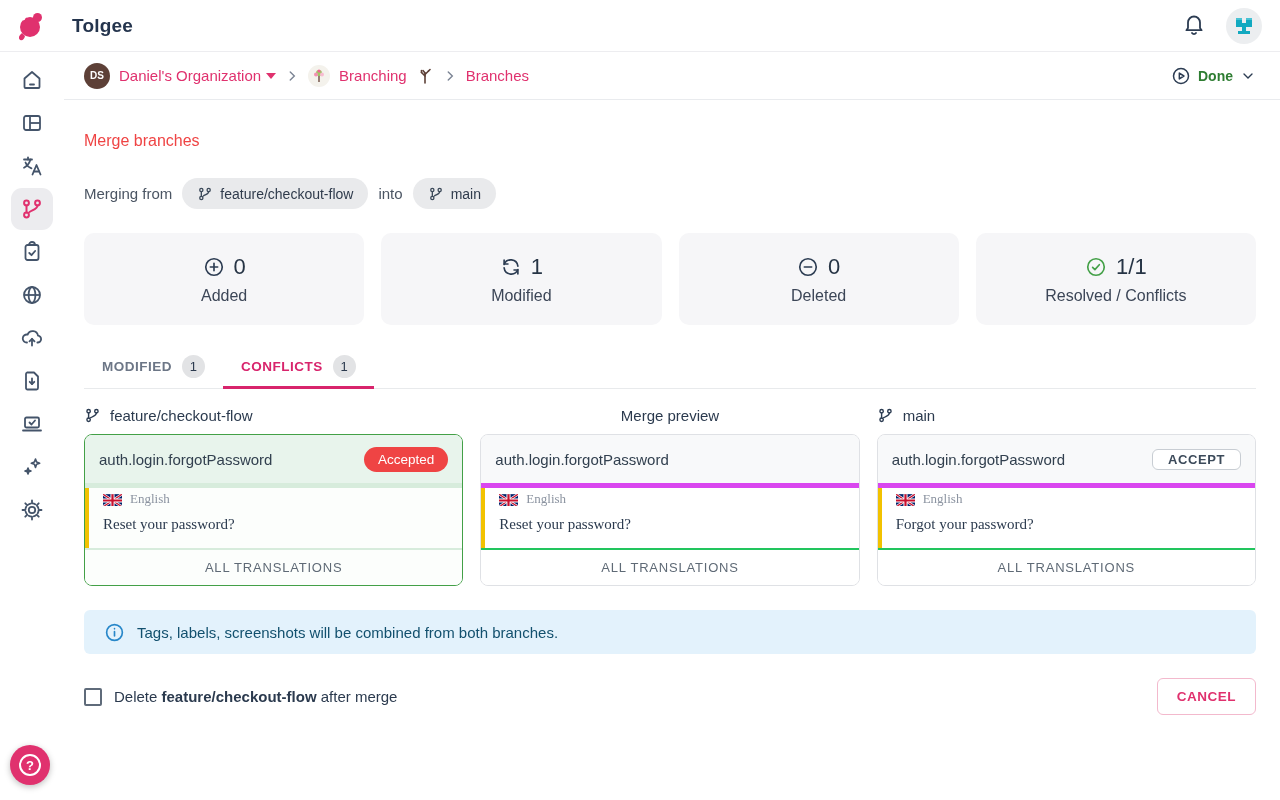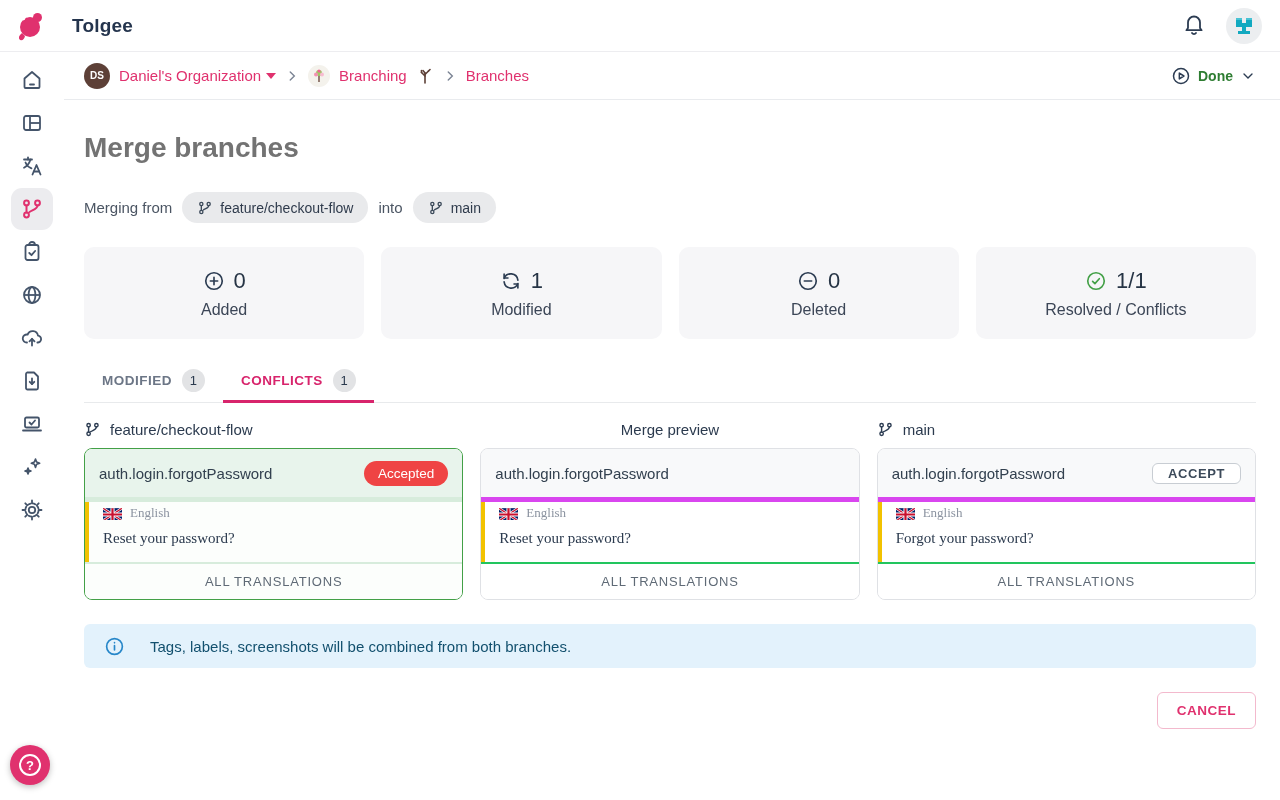--- a/index.html
+++ b/index.html
@@ -39,21 +39,21 @@
   }
   .crumb-link { color:#e0316e; font-size:15px; cursor:pointer; display:flex; align-items:center; gap:5px; }
   .crumb-sep { color:#7b8494; display:flex; }
   .proj-avatar {
     width:22px; height:22px; border-radius:50%; background:#f4f2ec;
     display:flex; align-items:center; justify-content:center;
   }
   .bc-right { margin-left:auto; display:flex; align-items:center; gap:7px; cursor:pointer; }
   .done-label { color:#2e7d32; font-size:14px; font-weight:700; }
   .page-body { padding:20px 24px 0 20px; }
-  .page-title { font-size:28px; font-weight:700; color:#737373; margin-top:12px; }
+  .page-title { font-size:16px; font-weight:400; color:#ef4444; margin-top:12px; }
   .merge-row { margin-top:28px; display:flex; align-items:center; gap:10px; font-size:15px; color:#4b5563; }
   .chip {
     display:flex; align-items:center; gap:7px; background:#e9eaec; border-radius:16px;
     height:31px; padding:0 15px; color:#2f3b4c; font-size:14px; cursor:default;
   }
   .stats { margin-top:24px; display:grid; grid-template-columns:repeat(4,1fr); gap:17px; }
   .stat-card {
     background:#f6f6f8; border-radius:10px; height:92px;
     display:flex; flex-direction:column; align-items:center; justify-content:center; gap:7px;
   }
@@ -100,21 +100,21 @@
   .flag { width:19px; height:13px; border-radius:2px; overflow:hidden; flex:none; }
   .lang-name { font-size:13px; color:#8b93a0; }
   .translation { margin-top:9px; font-size:15px; color:#2b3a4e; }
   .kcard-foot {
     border-top:2px solid #22c55e; height:37px; display:flex; align-items:center; justify-content:center;
     font-size:13px; font-weight:500; letter-spacing:.8px; color:#5f6a76; cursor:pointer; background:#fff;
   }
   .kcard.accepted .kcard-foot { border-top-color:#d7ecdc; background:#fcfefc; }
   .info-banner {
     margin-top:24px; background:#e3f2fc; border-radius:6px; min-height:44px;
-    display:flex; align-items:center; gap:25px; padding:10px 20px;
+    display:flex; align-items:center; gap:12px; padding:10px 20px;
   }
   .info-text { font-size:15px; color:#12506e; }
   .bottom-row { margin-top:24px; display:flex; align-items:center; }
   .del-check { display:flex; align-items:center; gap:12px; cursor:pointer; }
   .checkbox { width:18px; height:18px; border:2px solid #5f6b7a; border-radius:2px; background:#fff; }
   .del-label { font-size:15px; color:#2b3a4e; }
   .del-label b { font-weight:700; }
   .actions { margin-left:auto; display:flex; align-items:center; gap:16px; }
   .btn-cancel {
     background:#fff; border:1px solid #f3b9cd; color:#e0316e; border-radius:6px;
@@ -500,20 +500,28 @@
       <div class="info-banner">
         <svg width="21" height="21" viewBox="0 0 24 24" fill="none" stroke="#2787c9" stroke-width="1.9" stroke-linecap="round">
           <circle cx="12" cy="12" r="9"></circle>
             <path d="M12 11v5"></path>
             <path d="M12 7.6v.2"></path>
         </svg>
         <span class="info-text">Tags, labels, screenshots will be combined from both branches.</span>
       </div>
 
       <div class="bottom-row">
+        <label class="del-check">
+          <span class="checkbox"></span>
+          <span class="del-label">
+            <span>Delete</span>
+            <b>feature/checkout-flow</b>
+            <span>after merge</span>
+          </span>
+        </label>
         <div class="actions">
           <button class="btn-cancel">CANCEL</button>
         </div>
       </div>
     </div>
   </div>
 </div>
 
 <div class="fab">
   <span class="fab-q">?</span>

